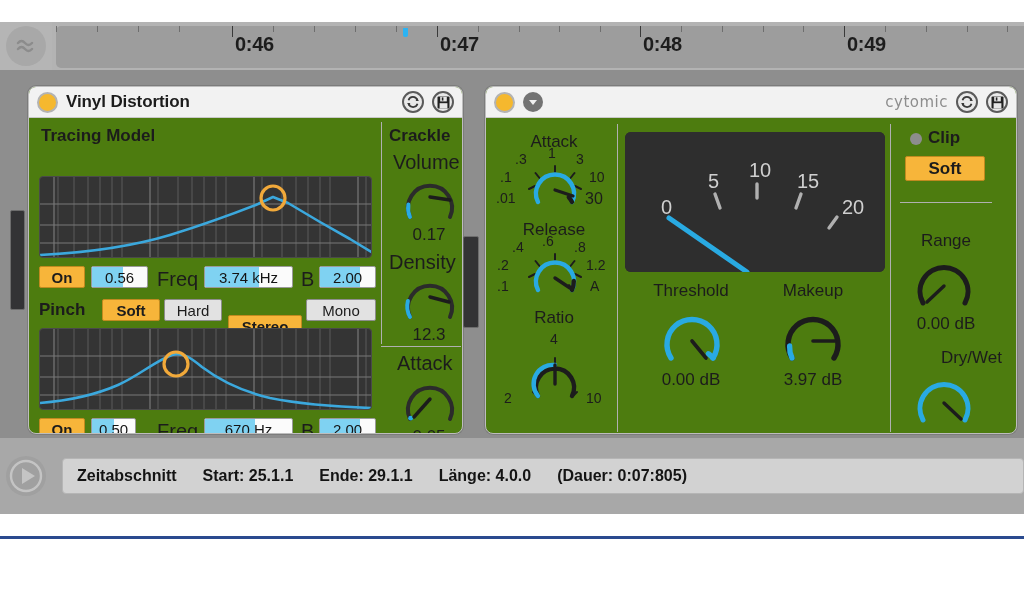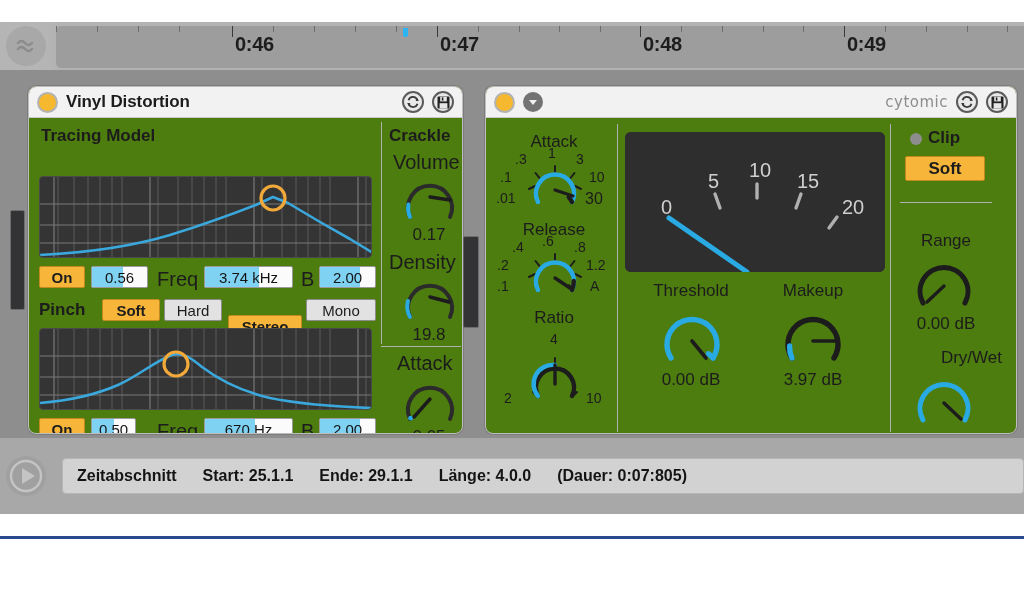--- a/index.html
+++ b/index.html
@@ -392,21 +392,21 @@
     <span class="val" style="left:360px; top:107px; width:80px;">0.17</span>
 
     <span class="lbl" style="left:360px; top:133px;">Density</span>
     <div class="knob" style="left:372px; top:155px;">
       <svg width="58" height="50" viewBox="0 0 58 50">
         <path d="M9,44 A22,22 0 1 1 49,44" stroke="#2b2b2b" stroke-width="4" fill="none" stroke-linecap="round"></path>
         <path d="M9,44 A22,22 0 0 1 6.9,28" stroke="#29aae2" stroke-width="4" fill="none" stroke-linecap="round"></path>
         <line x1="29" y1="24" x2="48" y2="29" stroke="#1c1c1c" stroke-width="3.4" stroke-linecap="round"></line>
       </svg>
     </div>
-    <span class="val" style="left:360px; top:207px; width:80px;">19.8</span>
+    <span class="val" style="left:360px; top:207px; width:80px;">12.3</span>
 
     <div class="hsep" style="left:352px; top:228px; width:80px;"></div>
 
     <span class="lbl" style="left:368px; top:234px;">Attack</span>
     <div class="knob" style="left:372px; top:257px;">
       <svg width="58" height="50" viewBox="0 0 58 50">
         <path d="M9,44 A22,22 0 1 1 49,44" stroke="#2b2b2b" stroke-width="4" fill="none" stroke-linecap="round"></path>
         <circle cx="9.6" cy="43.2" r="2.4" fill="#29aae2"></circle>
         <line x1="29" y1="24" x2="13" y2="42" stroke="#1c1c1c" stroke-width="3.4" stroke-linecap="round"></line>
       </svg>

